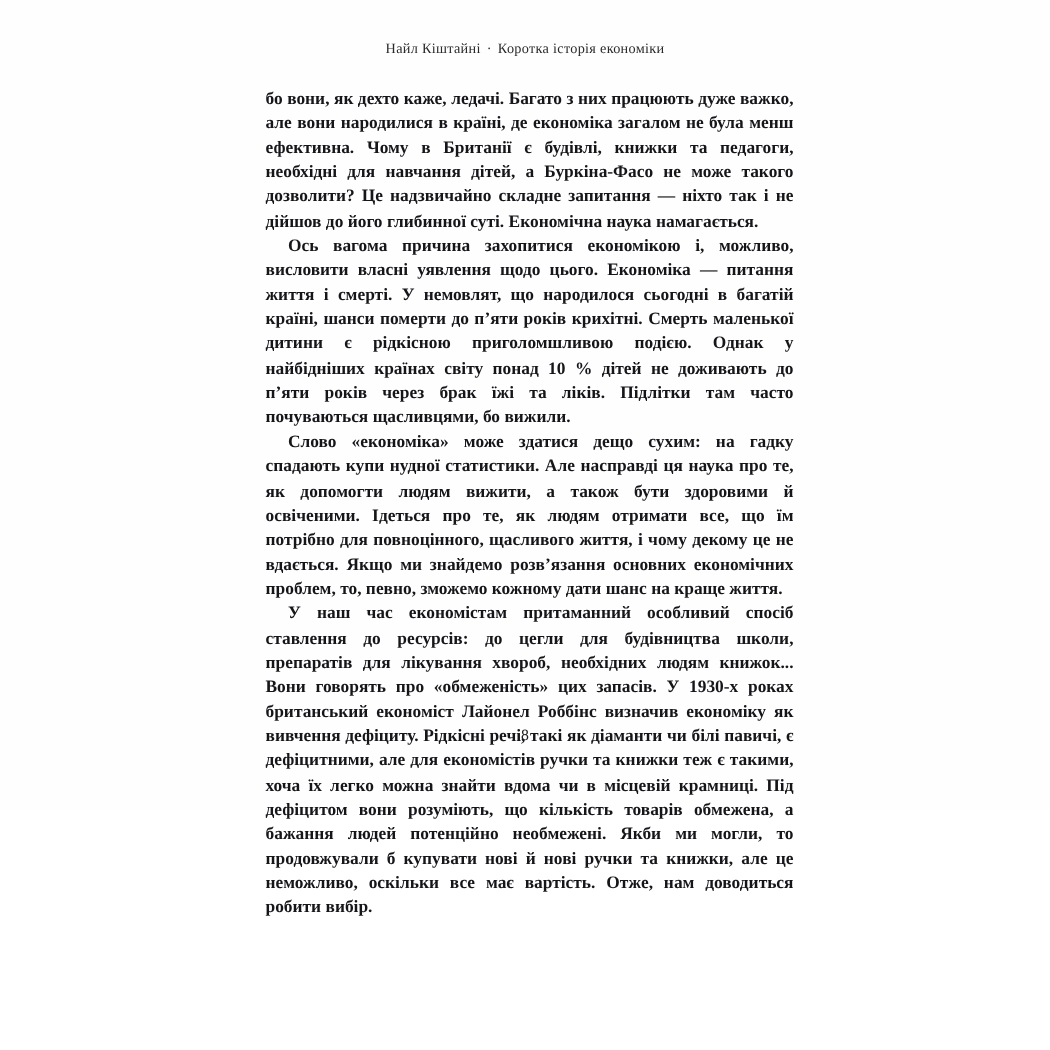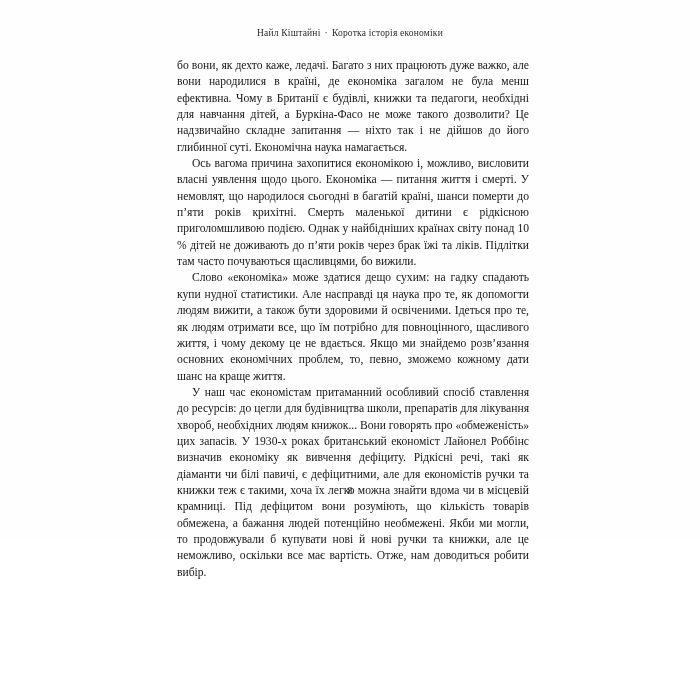--- a/index.html
+++ b/index.html
@@ -44,20 +44,21 @@
     font-size: 11.6px;
     line-height: 16.35px;
     text-align: justify;
     text-justify: inter-word;
     color: #16161a;
     hyphens: manual;
   }
   .text-block p {
     margin: 0;
     text-indent: 0;
+    font-weight: bold;
   }
   .text-block p.indent {
     text-indent: 15px;
   }
   .folio {
     position: absolute;
     bottom: 44px;
     left: 0;
     right: 0;
     text-align: center;

